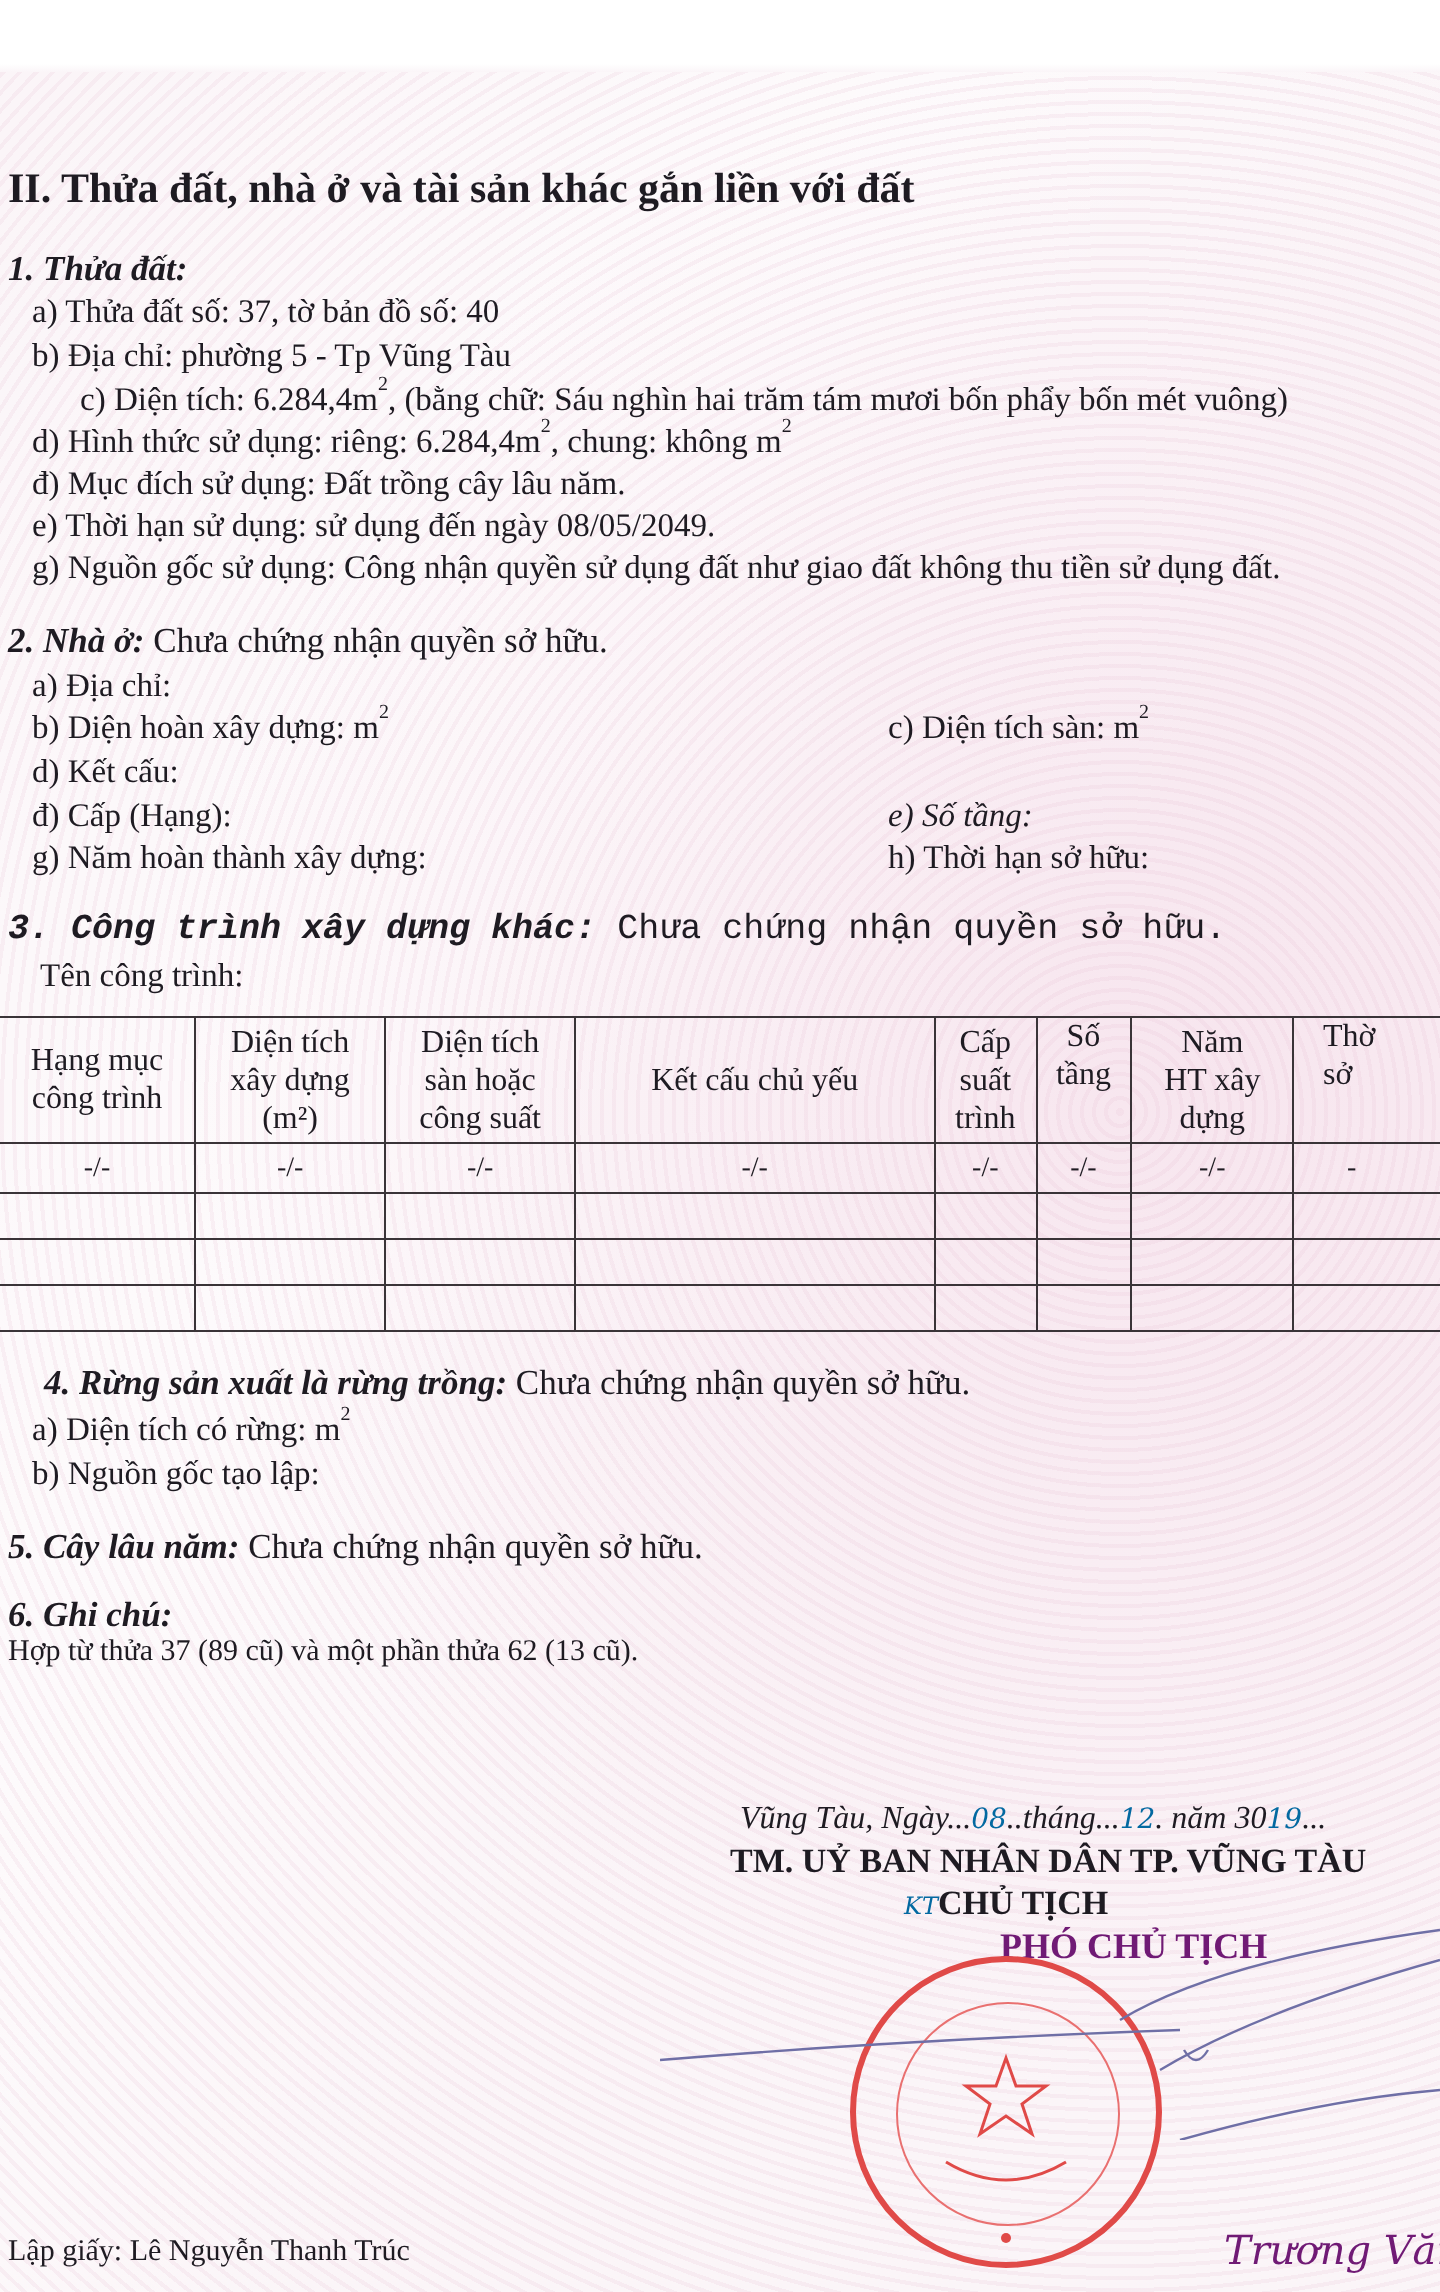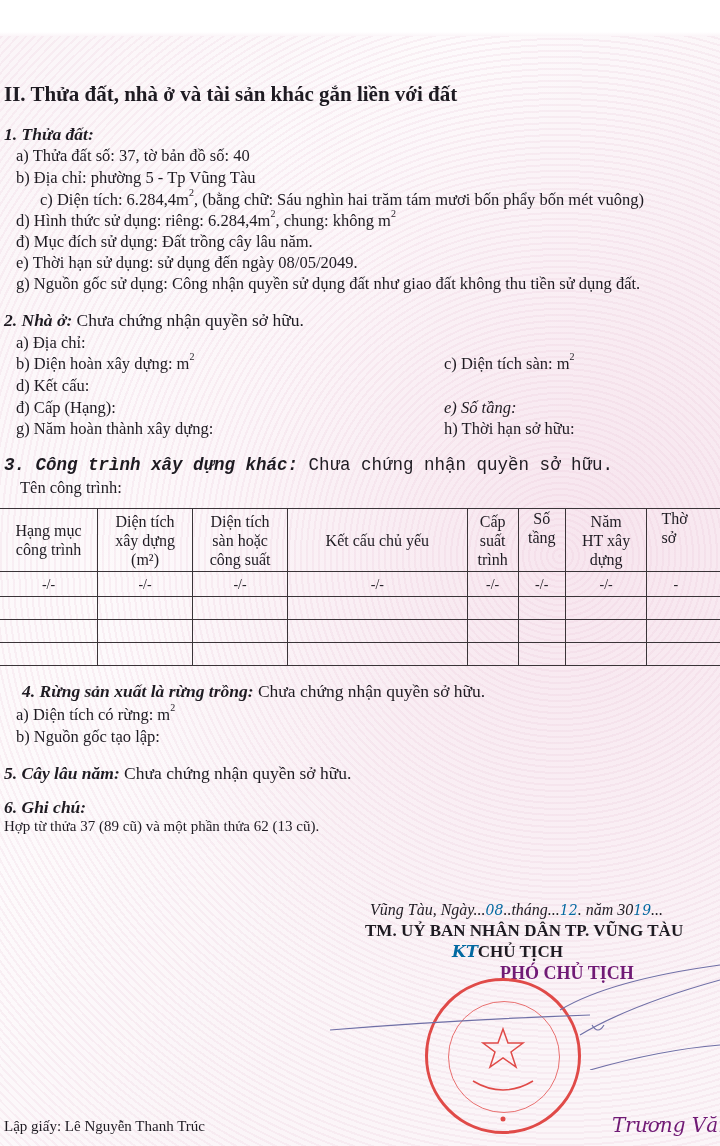--- a/index.html
+++ b/index.html
@@ -136,21 +136,21 @@
 <div class="abs t" style="left:16px;top:705px;"><span>a) Diện tích có rừng: m</span><sup>2</sup></div>
 <div class="abs t" style="left:16px;top:727px;">b) Nguồn gốc tạo lập:</div>
 
 <div class="abs" style="left:4px;top:763px;font-size:17.5px;"><span class="h-sub">5. Cây lâu năm:</span><span> Chưa chứng nhận quyền sở hữu.</span></div>
 
 <div class="abs h-sub" style="left:4px;top:797px;">6. Ghi chú:</div>
 <div class="abs" style="left:4px;top:818px;font-size:15px;">Hợp từ thửa 37 (89 cũ) và một phần thửa 62 (13 cũ).</div>
 
 <div class="abs sig-place" style="left:370px;top:901px;"><span>Vũng Tàu, Ngày...</span><span class="hand">08</span><span>..tháng...</span><span class="hand">12</span><span>. năm 30</span><span class="hand">19</span><span>...</span></div>
 <div class="abs sig-org" style="left:365px;top:921px;">TM. UỶ BAN NHÂN DÂN TP. VŨNG TÀU</div>
-<div class="abs sig-org" style="left:452px;top:942px;"><span class="hand" style="font-size:16px;font-weight:bold;">KT</span><span>CHỦ TỊCH</span></div>
+<div class="abs sig-org" style="left:452px;top:942px;"><span class="hand" style="font-size:12px;font-weight:normal;">KT</span><span>CHỦ TỊCH</span></div>
 <div class="abs sig-org red" style="left:500px;top:963px;font-size:18px;">PHÓ CHỦ TỊCH</div>
 
 <div class="seal">
   <svg width="150" height="150" viewBox="0 0 150 150" style="position:absolute;left:0;top:0;">
     <polygon points="75,48 80,62 95,62 83,71 88,86 75,77 62,86 67,71 55,62 70,62" fill="none" stroke="#e04a48" stroke-width="1.5"></polygon>
     <path d="M45,100 Q75,118 105,100" fill="none" stroke="#e04a48" stroke-width="1.5"></path>
     <circle cx="75" cy="138" r="2.5" fill="#e04a48"></circle>
   </svg>
 </div>
 

